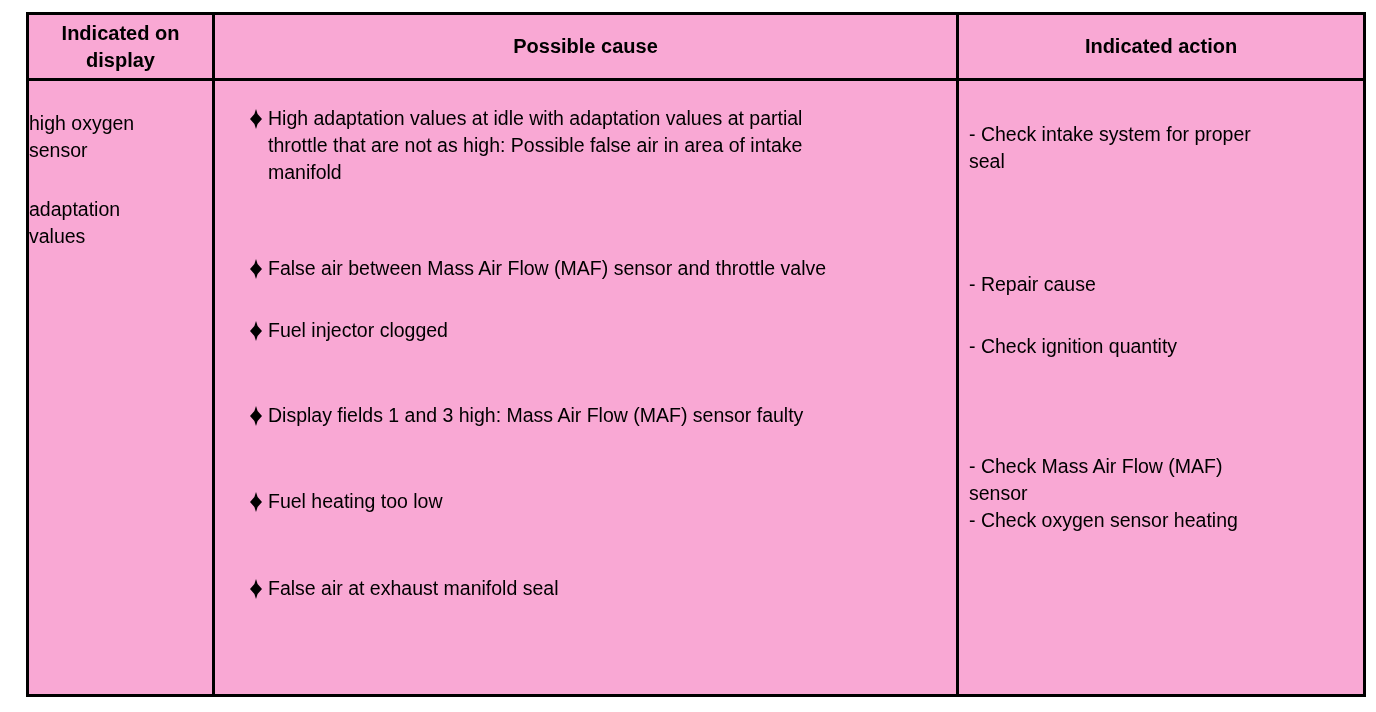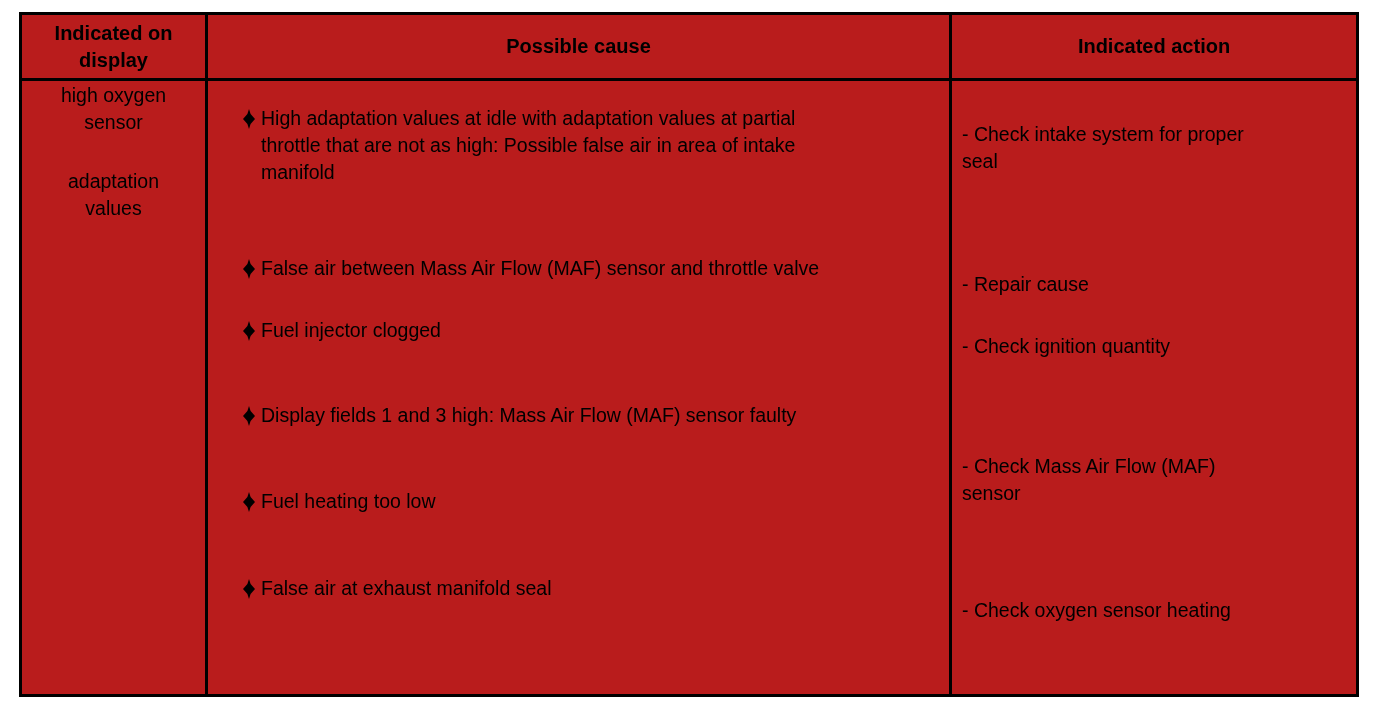--- a/index.html
+++ b/index.html
@@ -4,54 +4,54 @@
 <style>
   * { margin:0; padding:0; box-sizing:content-box; }
   html,body { width:1376px; height:712px; background:#ffffff; }
   body {
     font-family:"Liberation Sans", sans-serif;
     color:#000;
     position:relative;
     overflow:hidden;
   }
   .dtable {
-    position:absolute; left:19px; top:12px;
+    position:absolute; left:26px; top:12px;
     width:1334px; height:679px;
     border:3px solid #000;
     display:flex; flex-direction:column;
-    background:#b91c1c;
+    background:#f9a8d4;
   }
   .thead { display:flex; height:63px; border-bottom:3px solid #000; }
   .th {
     display:flex; align-items:center; justify-content:center;
     font-weight:bold; font-size:20px; line-height:27px;
     text-align:center; white-space:pre-line;
   }
   .tbody { flex:1; display:flex; font-size:19.5px; line-height:27px; }
 
   .col1 { width:183px; border-right:3px solid #000; }
   .col2 { width:741px; border-right:3px solid #000; }
   .col3 { flex:1; }
 
-  .cell-display { text-align:center; padding-top:1px; }
+  .cell-display { text-align:left; padding-top:29px; }
   .disp-line { white-space:pre-line; }
   .disp-gap { margin-top:32px; }
 
   .cause { display:flex; padding-left:34px; }
   .bullet { flex:none; width:14px; margin-right:5px; padding-top:4px; }
   .bullet svg { display:block; }
   .cause-text { white-space:pre-line; }
 
   .action { margin-left:10px; width:392px; white-space:pre-line; }
 
   .c1{margin-top:24px}.c2{margin-top:69px}.c3{margin-top:35px}
   .c4{margin-top:58px}.c5{margin-top:59px}.c6{margin-top:60px}.c7{margin-top:30px}
   .a1{margin-top:40px}.a2{margin-top:96px}.a3{margin-top:35px}
   .a4{margin-top:93px}.a5{margin-top:32px}.a6{margin-top:0;height:0;overflow:hidden}
-  .a7{margin-top:90px}
+  .a7{}
 </style>
 </head>
 <body>
 
 <div class="dtable">
 
   <div class="thead">
     <div class="th col1">Indicated on
 display</div>
     <div class="th col2">Possible cause</div>

